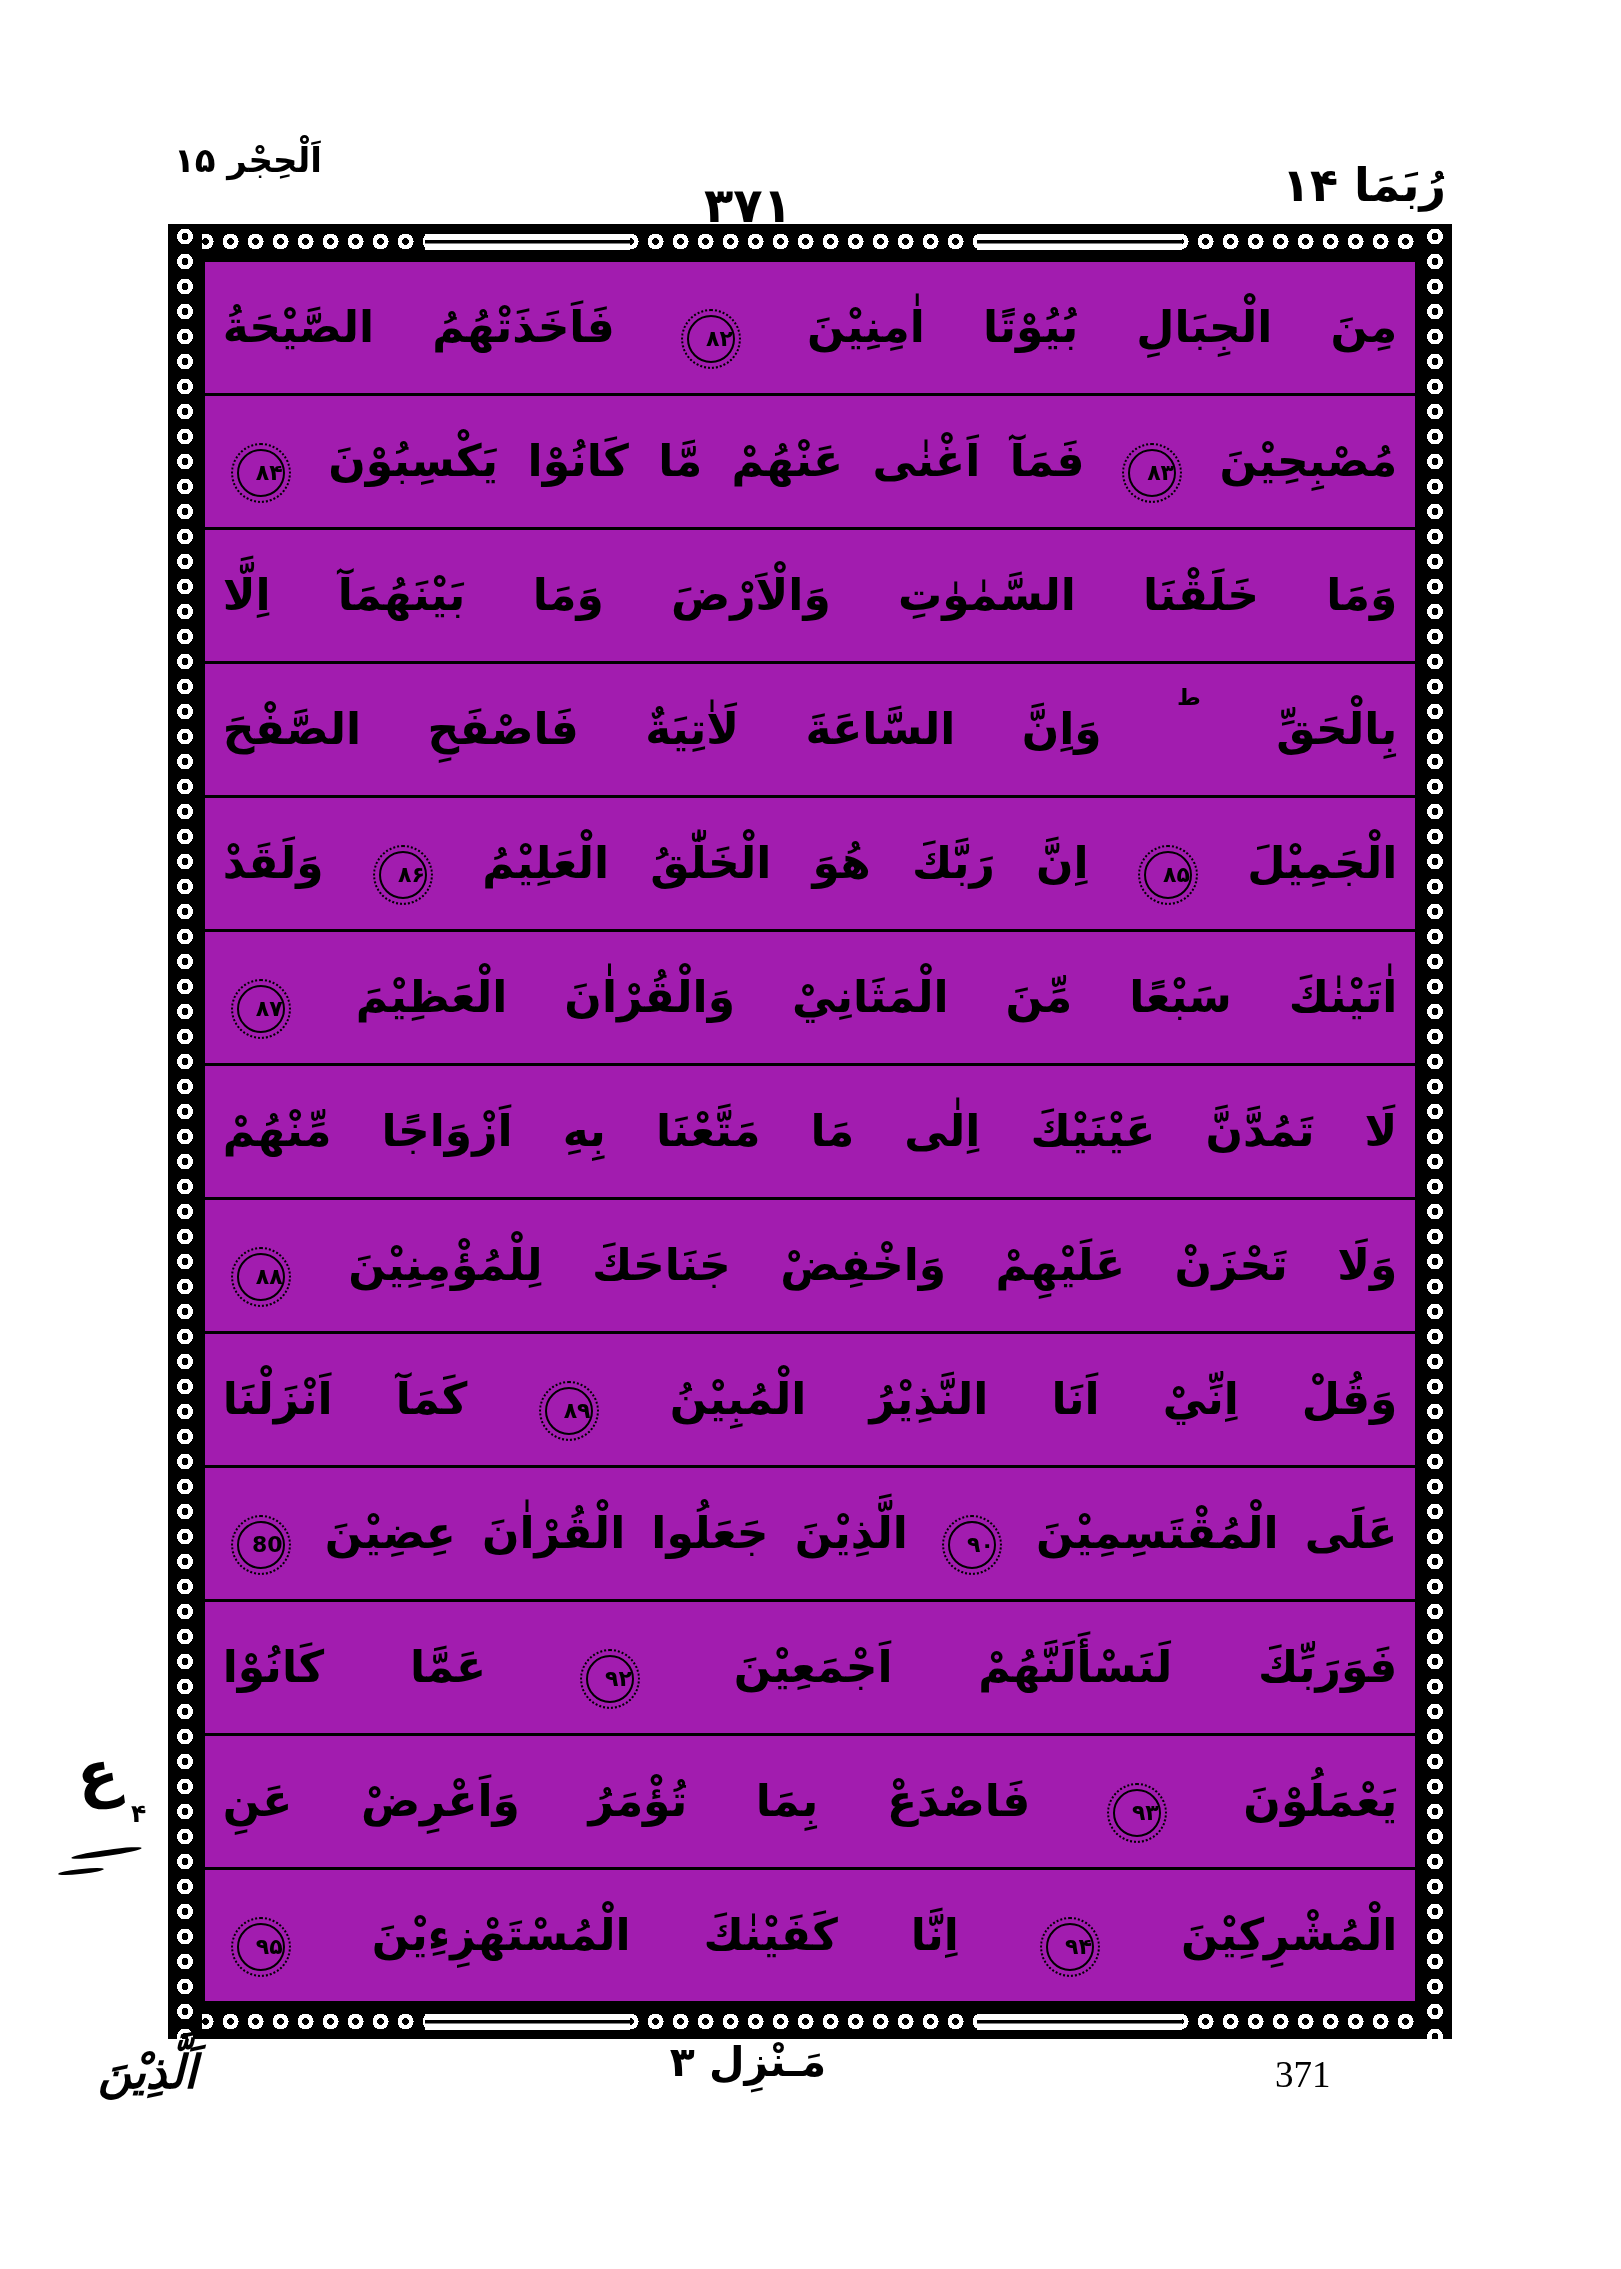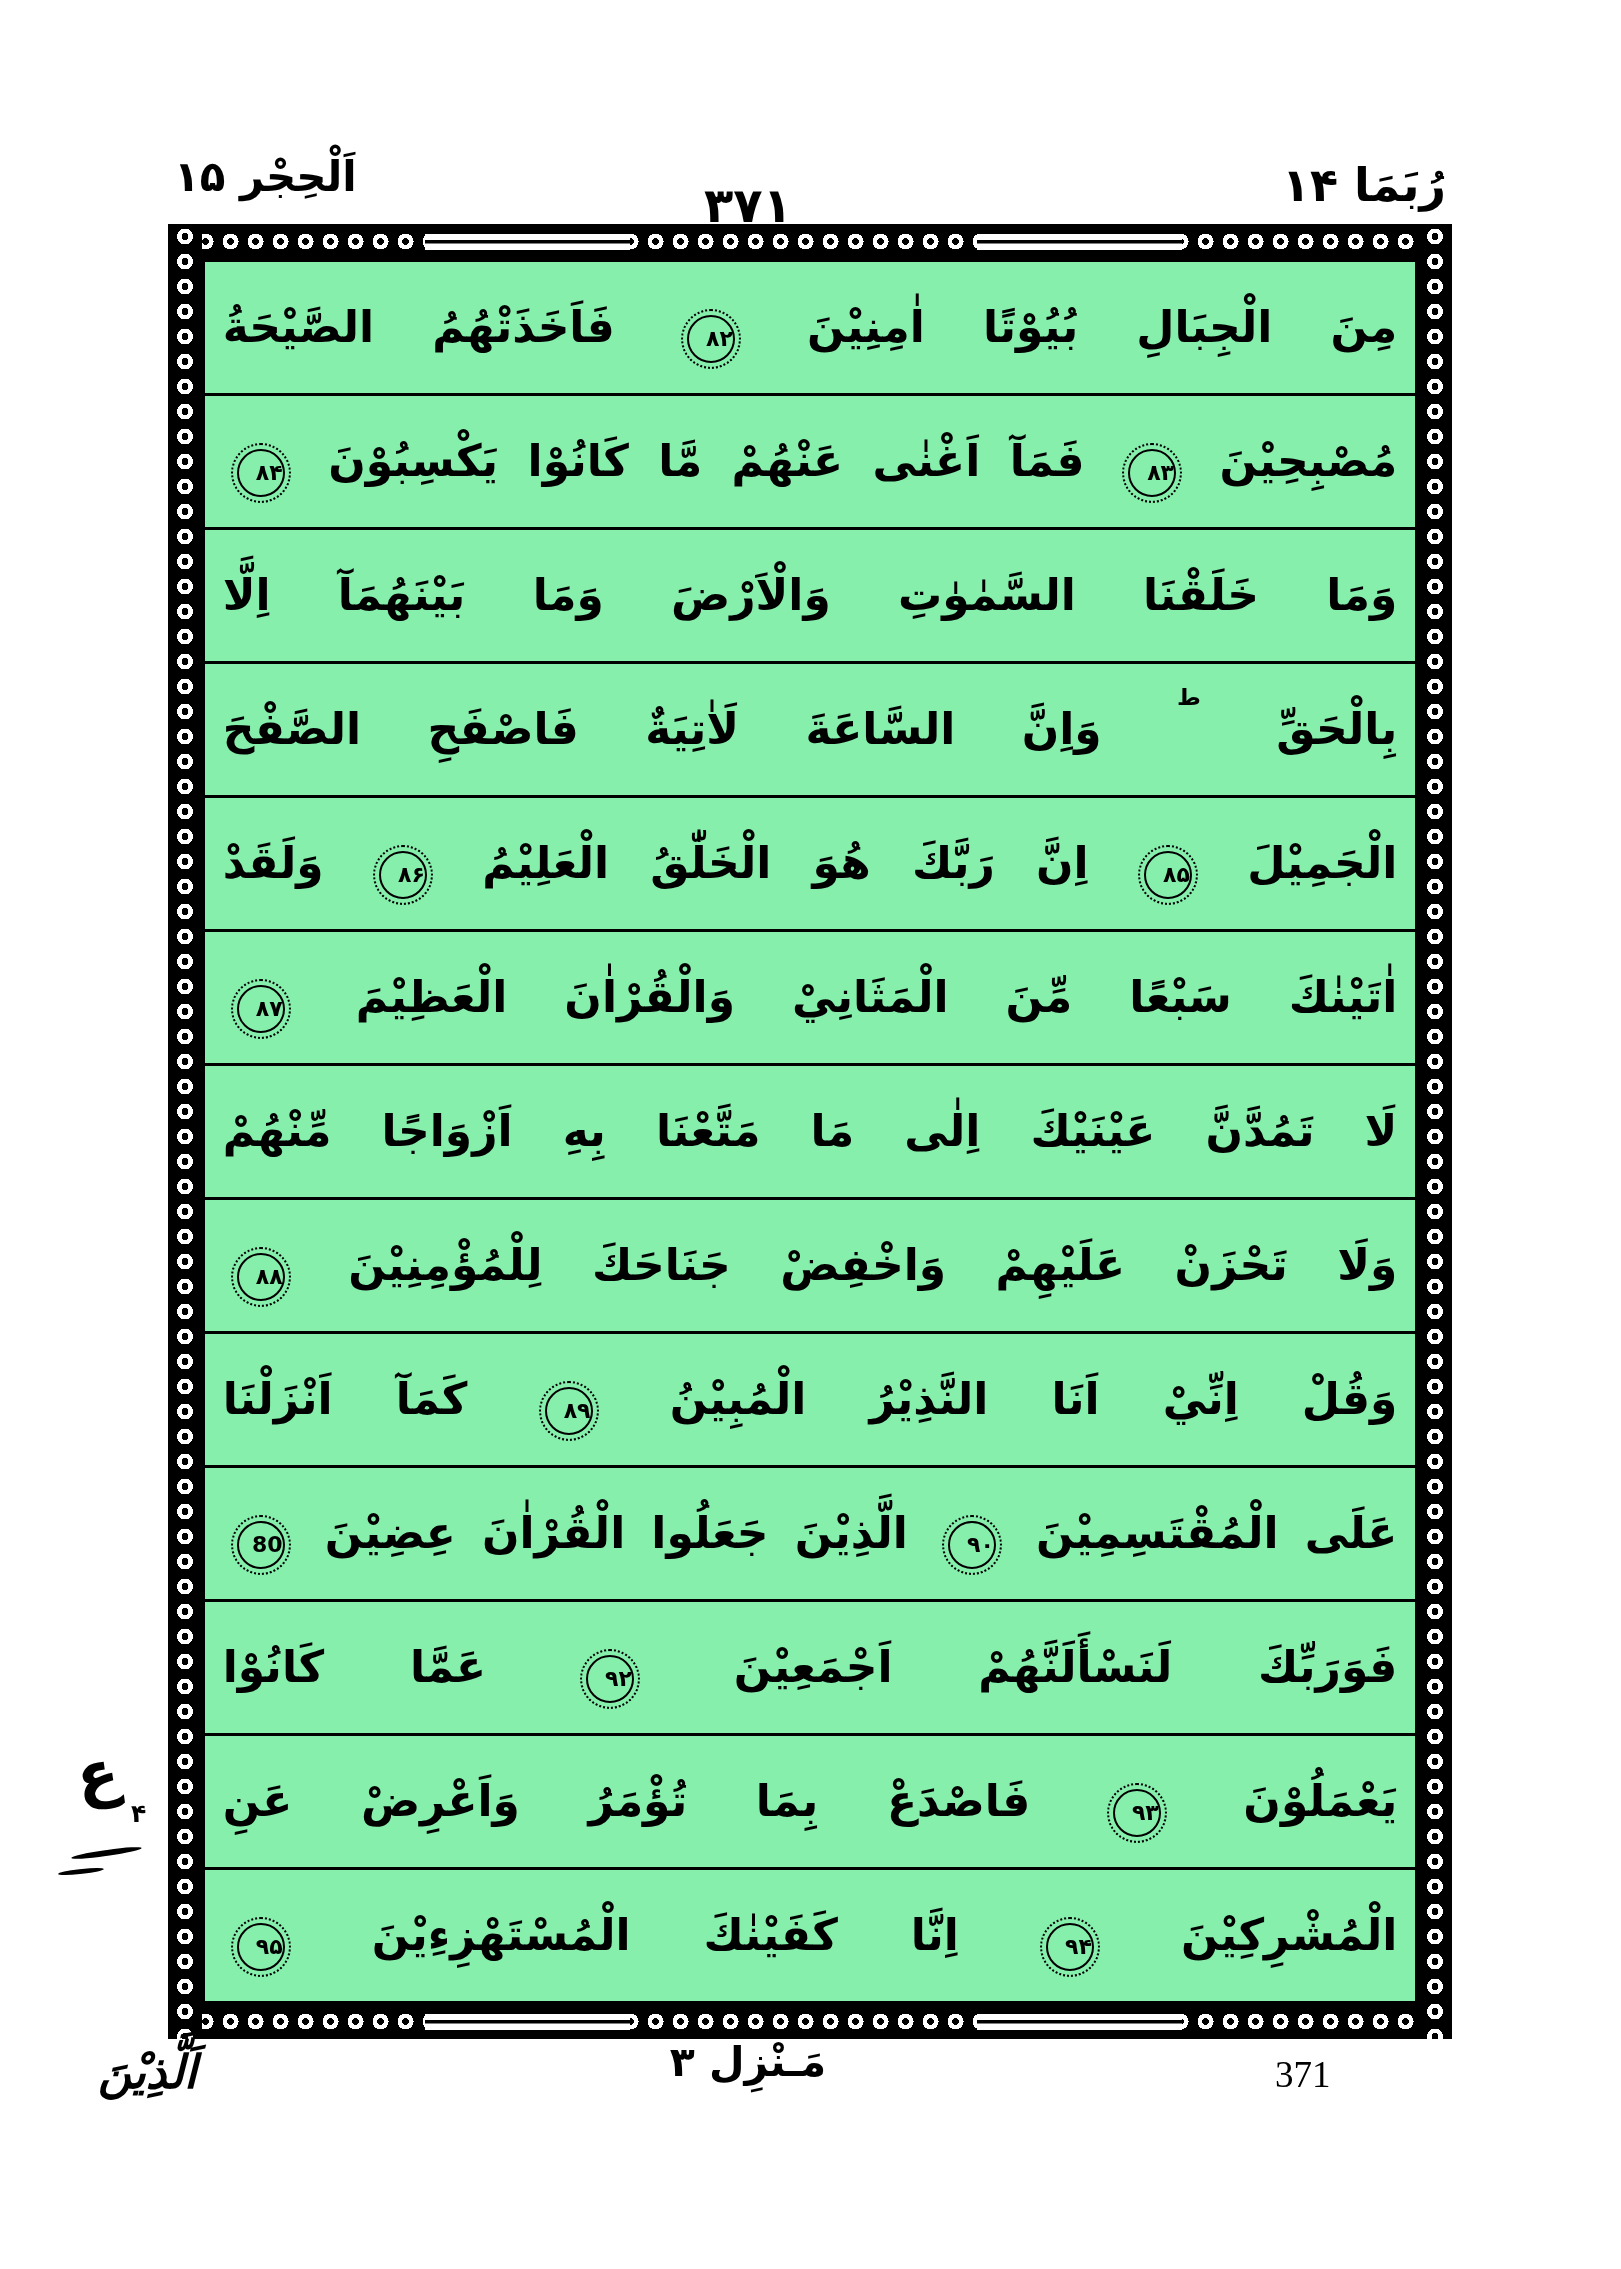--- a/index.html
+++ b/index.html
@@ -1,21 +1,21 @@
 <!DOCTYPE html>
 <html style="font-size:14px"><head>
 <meta charset="utf-8">
 <style>
   html,body{margin:0;padding:0;background:#fff;}
   .page{position:relative;width:1622px;height:2270px;background:#ffffff;color:#000;
         font-family:"DejaVu Sans",sans-serif;overflow:hidden;}
 
   
   .hdr{position:absolute;font-weight:bold;direction:rtl;white-space:nowrap;}
-  .hdr-surah{top:152px;left:174px;font-size:42px;}
+  .hdr-surah{top:140px;left:174px;font-size:34px;}
   .hdr-page{top:149px;left:106px;width:1284px;text-align:center;font-size:48px;margin-top:28px;}
   .hdr-juz{top:142px;right:176px;font-size:46px;margin-top:16px;}
 
   
   .frame{position:absolute;left:168px;top:224px;width:1284px;height:1815px;background:#fff;}
   .edge{position:absolute;background-color:#000;}
   .edge-h{left:0;right:0;height:35px;
      background-image:radial-gradient(circle at center,#000 0 3.5px,#fff 3.5px 8px,#000 8px);
      background-size:25px 35px;}
   .edge-top{top:0;}
@@ -25,21 +25,21 @@
      background-size:34px 25px;}
   .edge-left{left:0;}
   .edge-right{right:0;}
   .band-gap{position:absolute;top:9.8px;height:16px;background:#fff;
      background-image:linear-gradient(#000,#000);background-size:100% 3.5px;
      background-position:center;background-repeat:no-repeat;}
   .gap-a{left:20%;width:16%;}
   .gap-b{left:63%;width:16%;}
 
   .text-area{position:absolute;left:34px;right:34px;top:35px;bottom:35px;
-     border:3.5px solid #000;background:#86efac;display:flex;flex-direction:column;justify-content:space-between;}
+     border:3.5px solid #000;background:#a21caf;display:flex;flex-direction:column;justify-content:space-between;}
 
   
   .row{flex:1;direction:rtl;font-size:44px;font-weight:bold;line-height:129px;
        padding:0 17.7px;text-align:justify;text-align-last:justify;overflow:hidden;}
   .row + .row{border-top:3.5px solid #000;}
 
   .aya-wrap{position:relative;display:inline-block;vertical-align:middle;margin:0 14px;}
   .aya{display:inline-block;width:44px;height:44px;line-height:44px;text-align:center;
        border:2.7px solid #000;border-radius:50%;font-size:22px;font-weight:bold;position:relative;}
   .aya::after{content:"";position:absolute;inset:-8px;border:2.7px dotted #000;border-radius:50%;}

